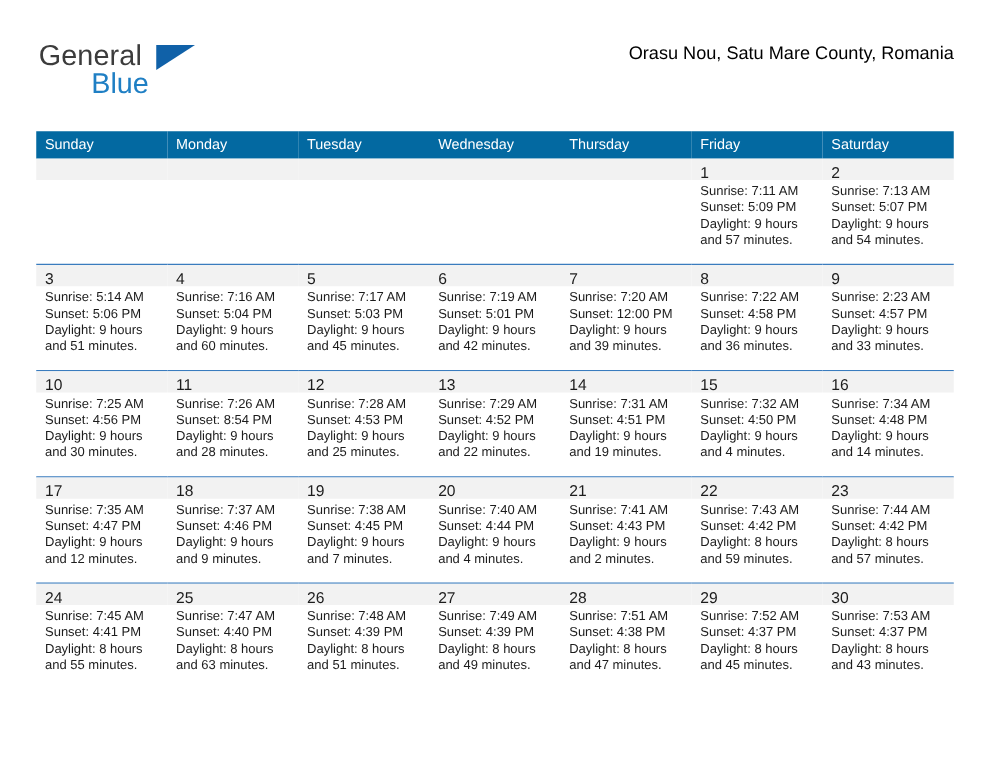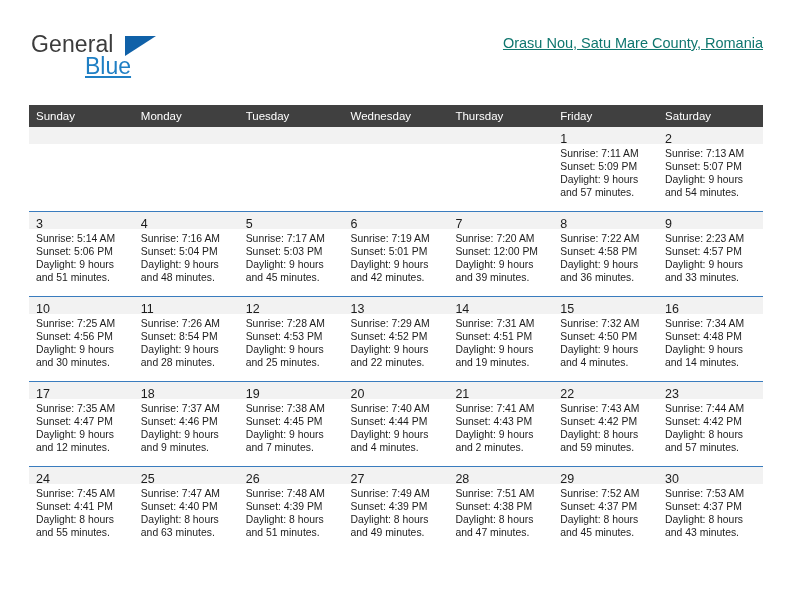--- a/index.html
+++ b/index.html
@@ -40,26 +40,25 @@
     position: absolute;
     left: 2px;
     top: 5px;
     font-size: 23px;
     color: #3c3c3c;
     letter-spacing: 0.1px;
     line-height: 1;
   }
   .brand-blue {
     position: absolute;
-    left: 56px;
+    left: 44px;
     top: 27px;
     font-size: 23px;
     color: #1f7fc4;
     line-height: 1;
-    text-decoration: underline;
   }
   .brand-triangle {
     position: absolute;
     left: 96px;
     top: 8px;
     width: 0;
     height: 0;
     border-left: 31px solid #1061a8;
     border-bottom: 20px solid transparent;
   }
@@ -72,37 +71,36 @@
   }
   .month-title {
     font-size: 29px;
     color: #383838;
     line-height: 1.1;
     white-space: nowrap;
   }
   .location-title {
     margin-top: 8px;
     font-size: 14.5px;
-    color: #0f766e;
+    color: #000000;
     line-height: 1.1;
     white-space: nowrap;
-    text-decoration: underline;
   }
 
   
   .calendar {
     position: absolute;
     left: 29px;
     top: 105px;
     width: 734px;
     border-collapse: collapse;
     table-layout: fixed;
   }
   .calendar th {
-    background: #404040;
+    background: #0369a1;
     color: #ffffff;
     font-size: 11.5px;
     font-weight: normal;
     text-align: left;
     padding: 5px 0 5px 7px;
     height: 11px;
     vertical-align: middle;
     border: none;
   }
   .calendar td {
@@ -239,21 +237,21 @@
               </div>
             </div>
           </td>
           <td>
             <div class="daycell">
               <div class="daynum-band"><span class="daynum">4</span></div>
               <div class="info">
                 <div>Sunrise: 7:16 AM</div>
                 <div>Sunset: 5:04 PM</div>
                 <div>Daylight: 9 hours</div>
-                <div>and 48 minutes.</div>
+                <div>and 60 minutes.</div>
               </div>
             </div>
           </td>
           <td>
             <div class="daycell">
               <div class="daynum-band"><span class="daynum">5</span></div>
               <div class="info">
                 <div>Sunrise: 7:17 AM</div>
                 <div>Sunset: 5:03 PM</div>
                 <div>Daylight: 9 hours</div>

